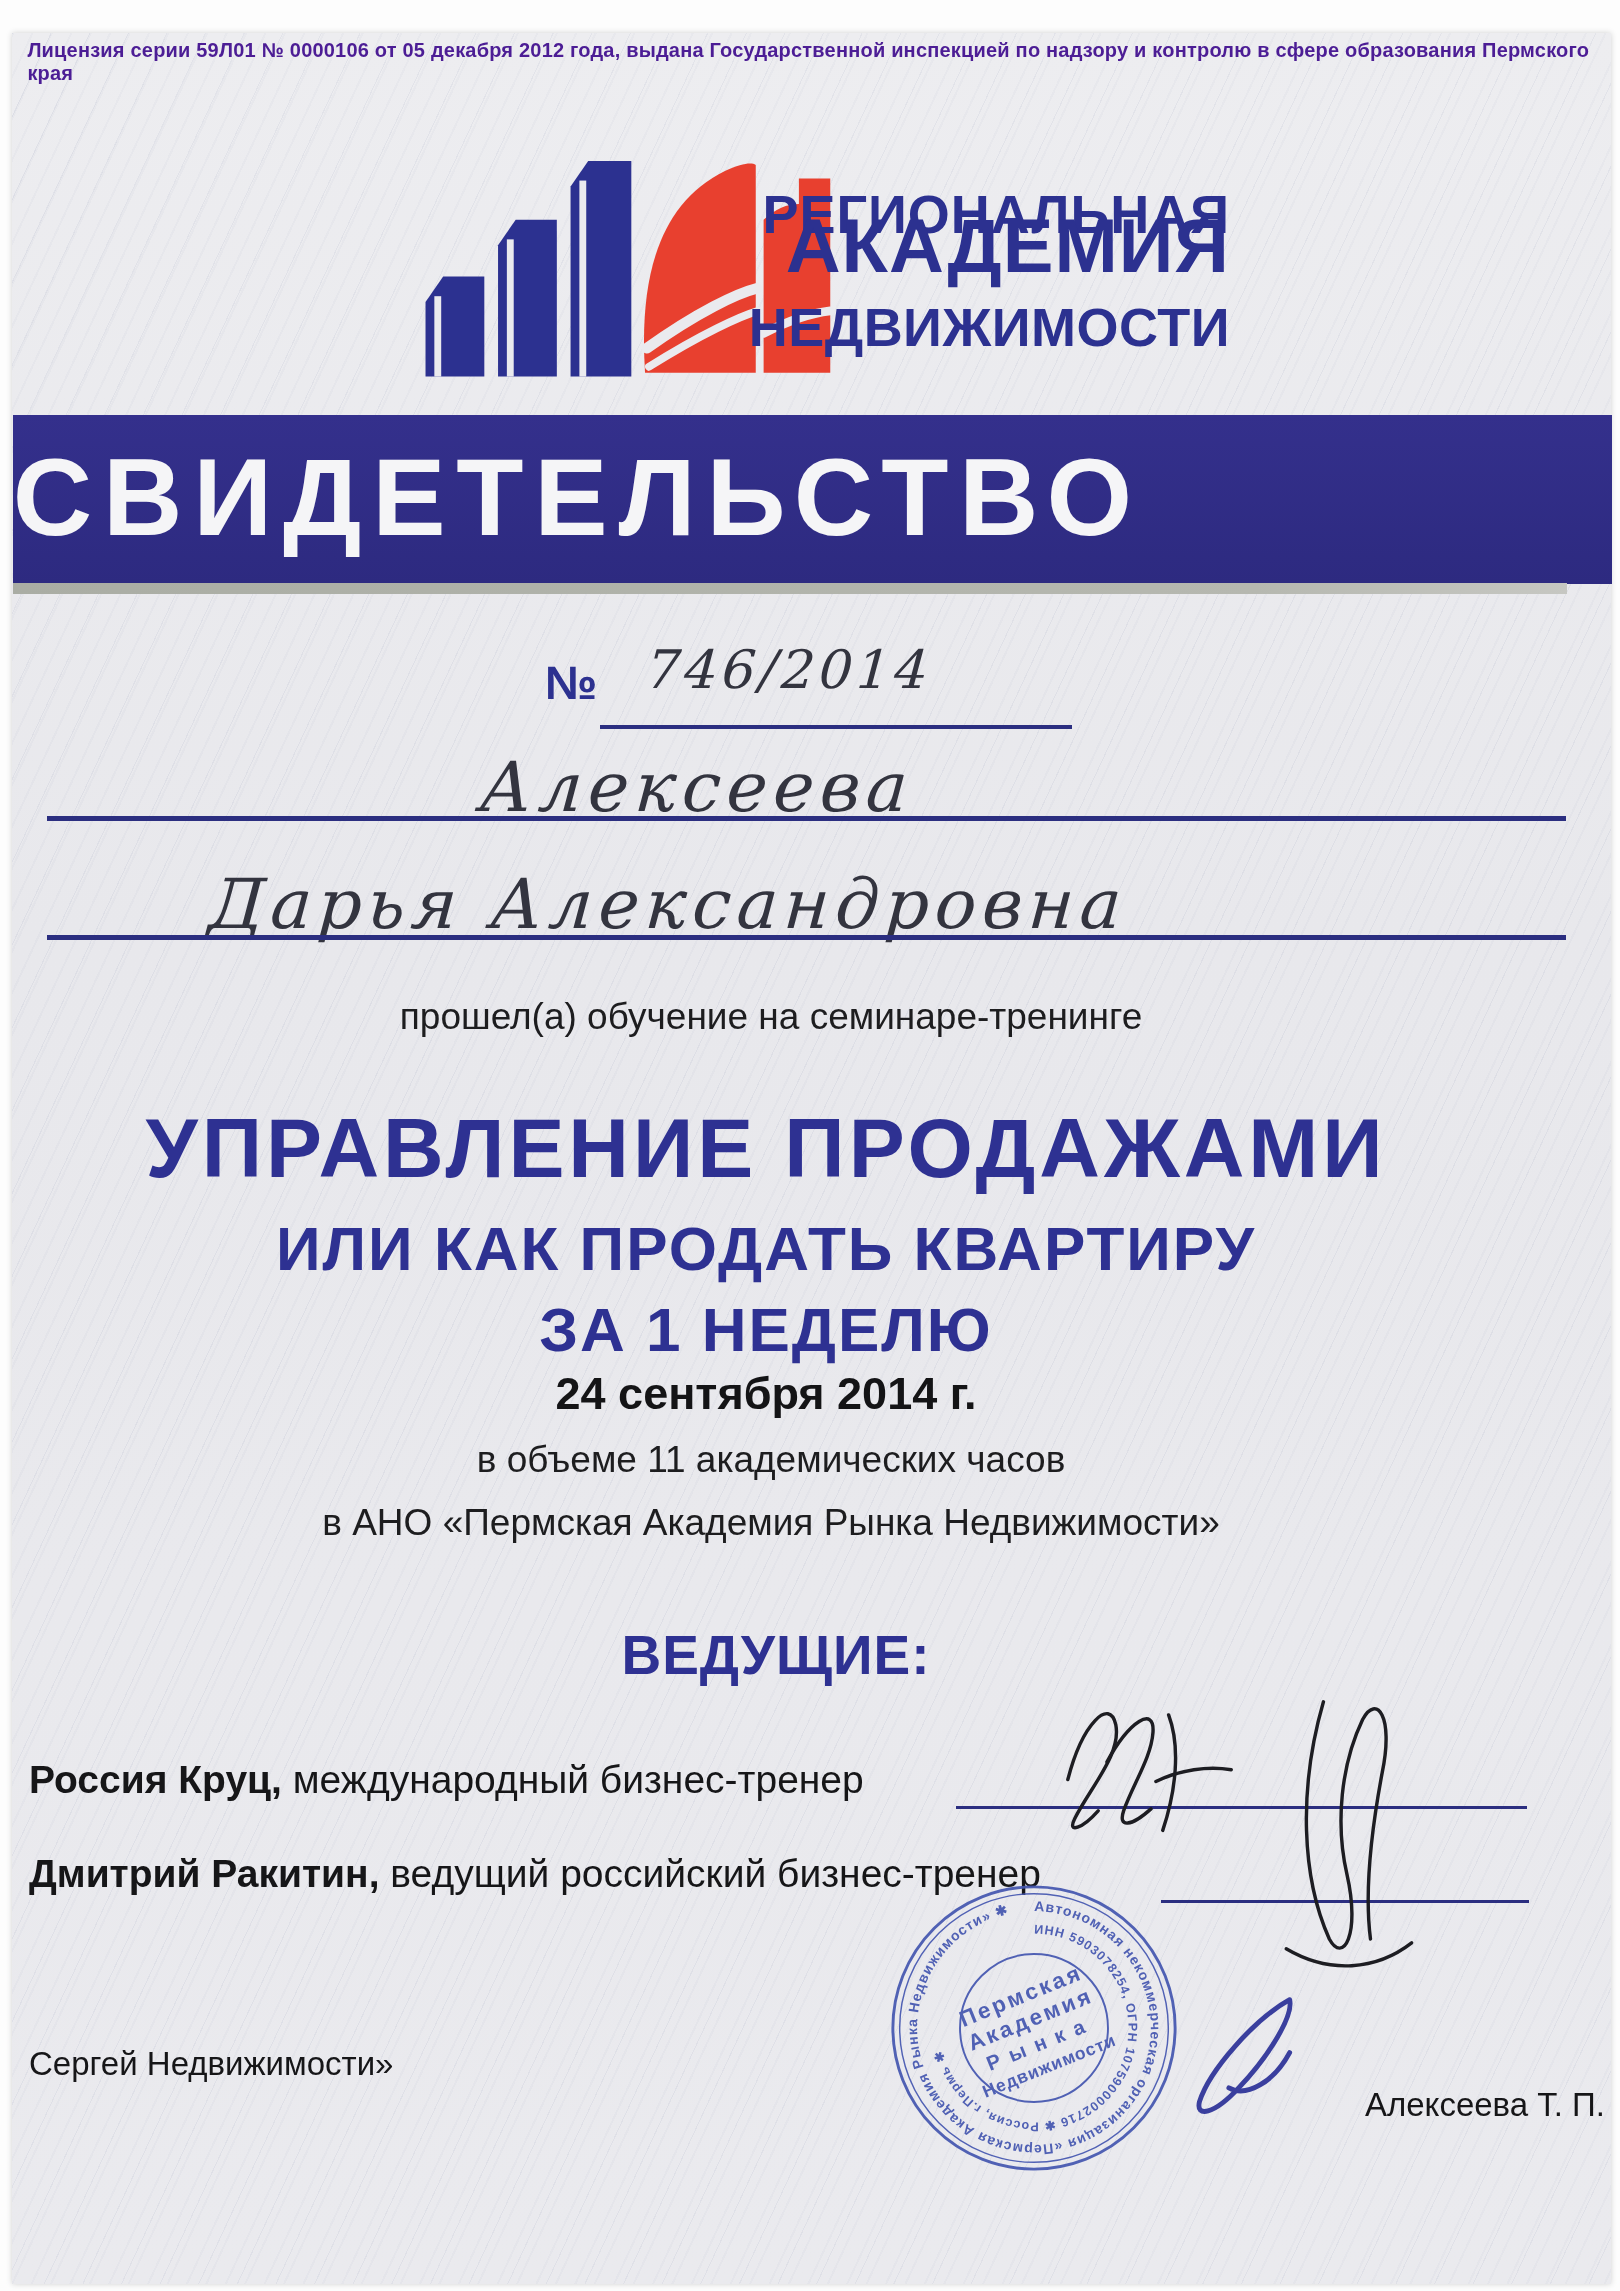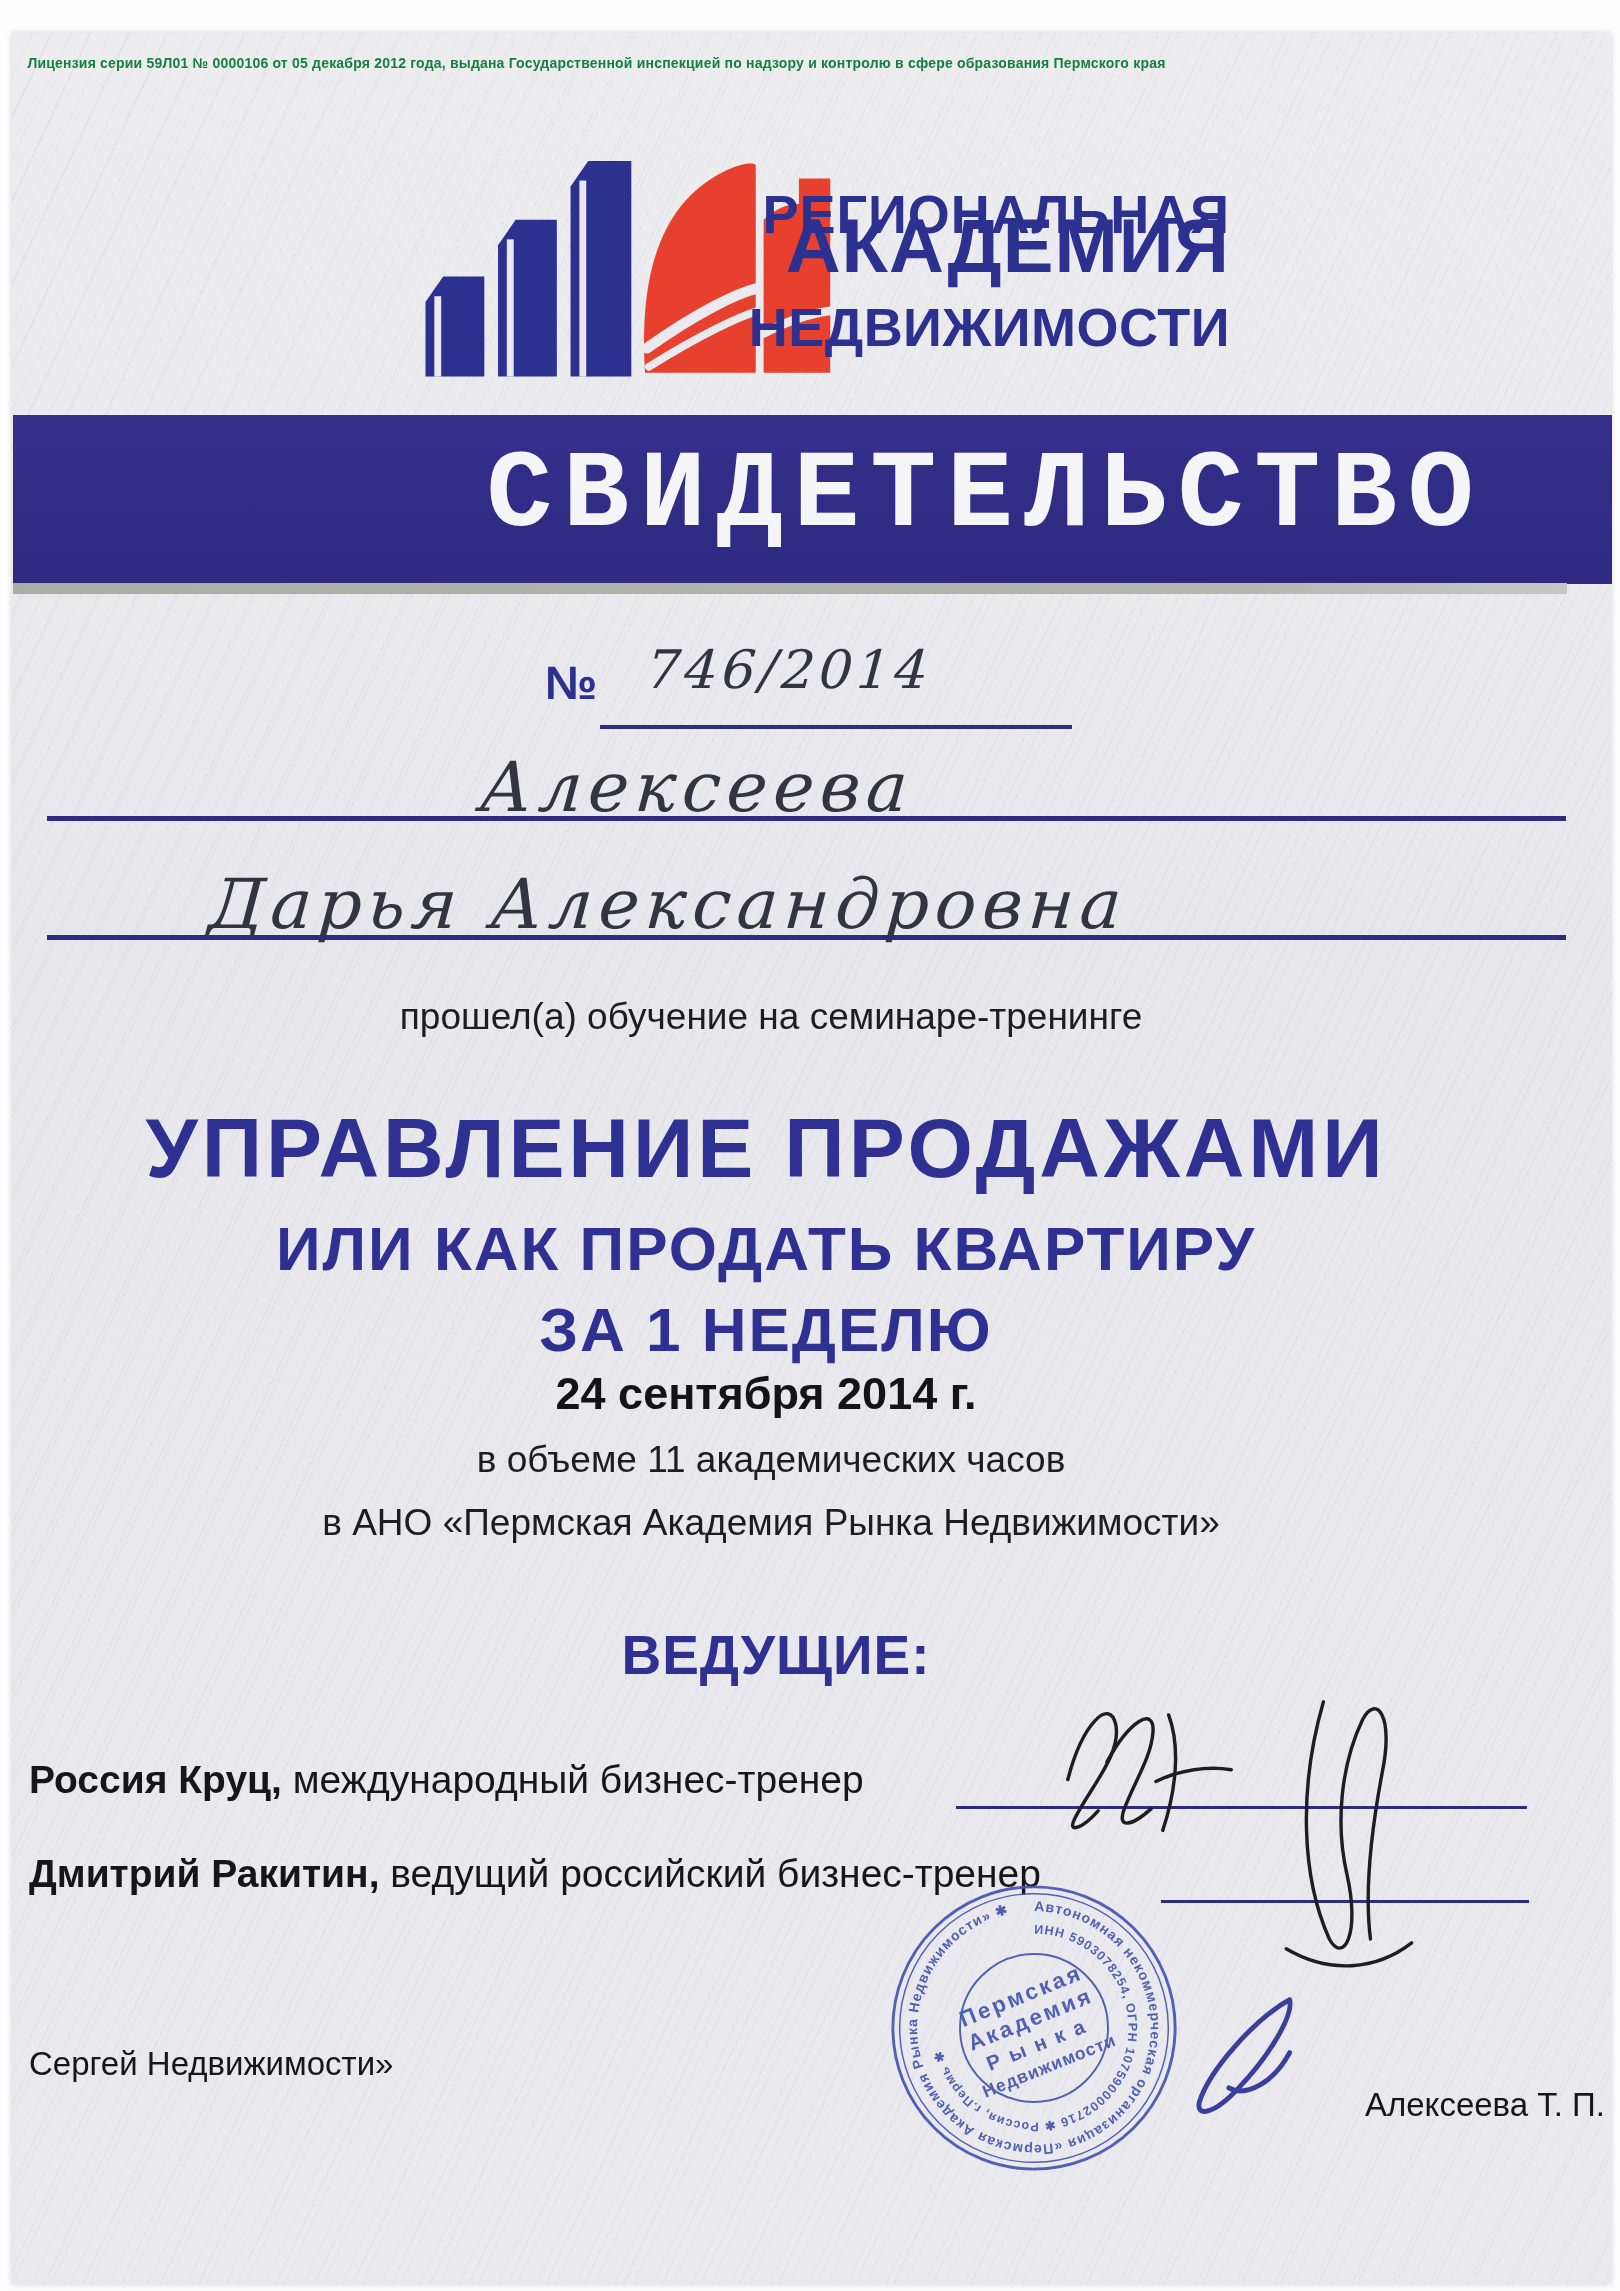--- a/index.html
+++ b/index.html
@@ -7,31 +7,31 @@
   #scan{position:relative;width:1620px;height:2292px;overflow:hidden;background:#fdfdfd;}
   .paper{
     position:absolute;left:11.8px;top:33px;right:8.8px;bottom:7.8px;
     background:
       repeating-linear-gradient(115deg, rgba(130,140,170,0.10) 0 1px, transparent 1px 35px),
       repeating-linear-gradient(115deg, rgba(130,140,170,0.05) 0 2px, transparent 2px 17.6px),
       linear-gradient(180deg,#ededf0 0%,#e8e8ec 40%,#eaeaee 100%);
     box-shadow:0 0 5.9px rgba(0,0,0,.18);
   }
   .abs{position:absolute;}
-  .license{left:27.4px;top:39px;width:1568px;font-size:14px;font-weight:bold;color:#15803d;letter-spacing:0.2px;margin-top:16px;}
+  .license{left:27.4px;top:39px;width:1568px;font-size:20px;font-weight:bold;color:#4c1d95;letter-spacing:0.2px;}
   
   .logo{left:402px;top:110px;width:828px;height:294px;}
   .logo-text{position:absolute;right:0;top:0;width:461px;text-align:right;color:#2c3190;font-weight:bold;line-height:1;}
   .lt1{position:absolute;right:0;top:33px;font-size:54px;letter-spacing:1px;margin-top:44px;}
   .lt2{position:absolute;right:0;top:98px;font-size:76px;letter-spacing:1px;}
   .lt3{position:absolute;right:0;top:190px;font-size:54px;letter-spacing:0.5px;}
   
   .banner{left:12.7px;top:415px;width:1599px;height:169px;background:linear-gradient(180deg,#34308c,#2d2a80);}
   .banner-shadow{left:12.7px;top:583px;width:1554px;height:10.8px;background:linear-gradient(90deg,#aaada4,#b6b8b0 80%,#c6c7c2);}
-  .banner-title{position:absolute;left:0;right:127px;top:17.6px;text-align:right;color:#f5f5f7;font-size:110px;font-weight:bold;letter-spacing:10.8px;font-family:Liberation Mono, monospace;}
+  .banner-title{position:absolute;left:0;right:127px;top:17.6px;text-align:left;color:#f5f5f7;font-size:110px;font-weight:bold;letter-spacing:10.8px;}
   
   .num-label{left:545px;top:655px;font-size:47px;font-weight:bold;color:#2c3190;}
   .hand{font-family:"DejaVu Serif","Liberation Serif",serif;font-style:italic;color:#33343f;}
   .num-value{left:647px;top:639px;font-size:53px;letter-spacing:3.9px;transform:skewX(-4deg);}
   .num-line{left:600px;top:725px;width:472px;border-bottom:4.9px solid #2b2e80;}
   .name1{left:0;width:1620px;top:747px;text-align:center;font-size:69px;letter-spacing:5.9px;transform:translateX(-113px) skewX(-4deg);}
   .line-full1{left:47px;top:816px;width:1519px;border-bottom:5.9px solid #2b2e80;}
   .name2{left:0;width:1620px;top:864px;text-align:center;font-size:69px;letter-spacing:5.9px;transform:translateX(-142px) skewX(-4deg);}
   .line-full2{left:47px;top:935px;width:1519px;border-bottom:5.9px solid #2b2e80;}
   .training{left:0;width:1620px;top:996px;text-align:center;font-size:37px;color:#1d1d1f;transform:translateX(-39px);}

